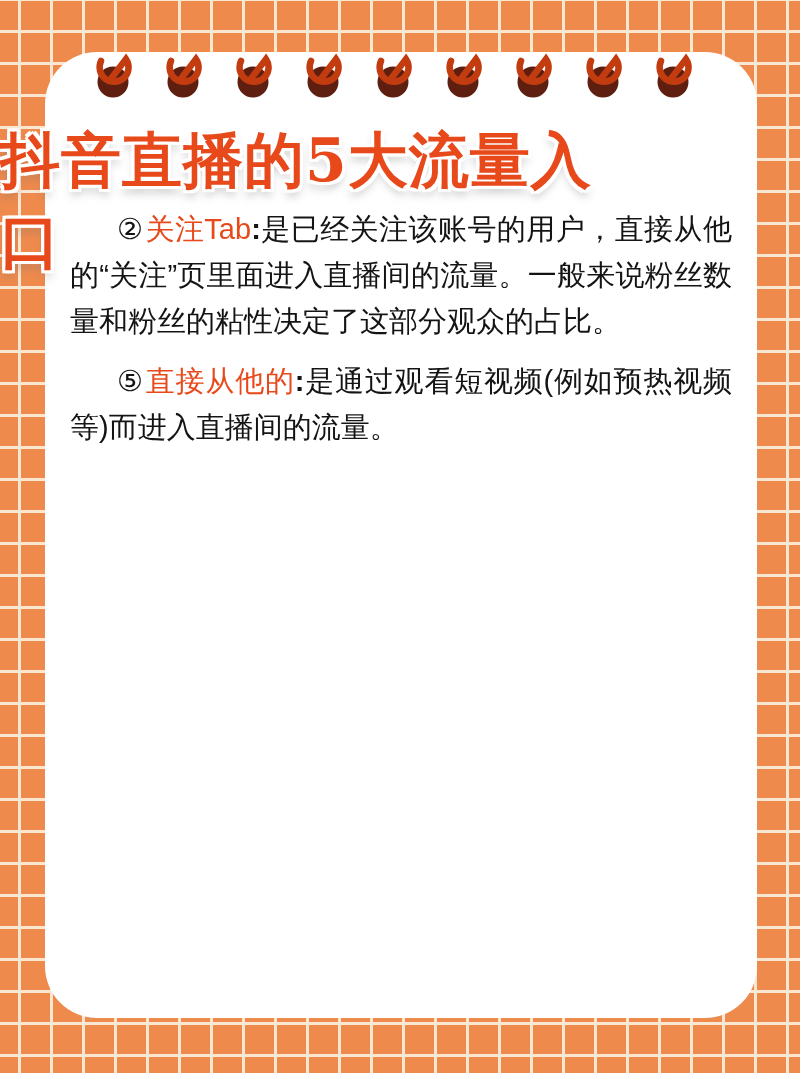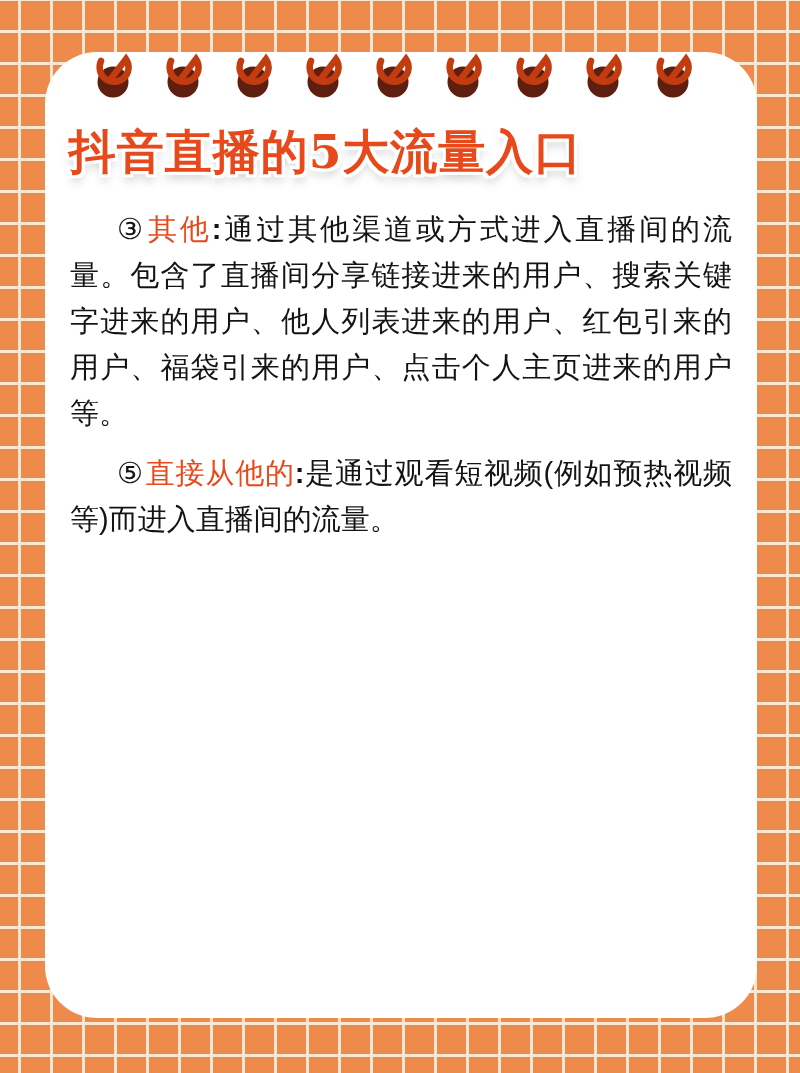--- a/index.html
+++ b/index.html
@@ -36,24 +36,24 @@
     left:0;top:0;width:800px;height:120px;
     pointer-events:none;
   }
   .ring{
     position:absolute;
     top:30px;width:46px;height:72px;
   }
   .title{
     position:absolute;
     left:0;top:121px;width:651px;
-    text-align:center;
+    text-align:left;
     font-family:"DejaVu Serif","Liberation Serif",serif;
     font-weight:bold;
-    font-size:47px;
+    font-size:60px;
     letter-spacing:1px;
     color:var(--accent);
     text-shadow:
       3px 0 0 #fff,-3px 0 0 #fff,0 3px 0 #fff,0 -3px 0 #fff,
       3px 3px 0 #fff,-3px -3px 0 #fff,3px -3px 0 #fff,-3px 3px 0 #fff,
       0 7px 9px rgba(110,110,110,.38);
   }
   .content{
     position:absolute;
     left:70px;top:206px;width:662px;
@@ -117,20 +117,20 @@
           <circle cx="21" cy="52" r="15.5" fill="#5E1F10"></circle>
           <path d="M 9 31 A 14.5 14.5 0 1 0 34 29 L 18 50" fill="none" stroke="#C23C0F" stroke-width="6.5" stroke-linecap="round"></path>
         </svg></span>
     </div>
 
   <div class="title">抖音直播的5大流量入口</div>
 
   <div class="content">
 
 
+    <p class="para"><span class="num">②</span><span class="kw">关注Tab</span><span class="sep">:</span><span>是已经关注该账号的用户，直接从他的“关注”页里面进入直播间的流量。一般来说粉丝数量和粉丝的粘性决定了这部分观众的占比。</span></p>
 
-    <p class="para"><span class="num">③</span><span class="kw">其他</span><span class="sep">:</span><span>通过其他渠道或方式进入直播间的流量。包含了直播间分享链接进来的用户、搜索关键字进来的用户、他人列表进来的用户、红包引来的用户、福袋引来的用户、点击个人主页进来的用户等。</span></p>
 
 
     <p class="para"><span class="num">⑤</span><span class="kw">直接从他的</span><span class="sep">:</span><span>是通过观看短视频(例如预热视频等)而进入直播间的流量。</span></p>
 
   </div>
 </div>
 
 </body></html>

